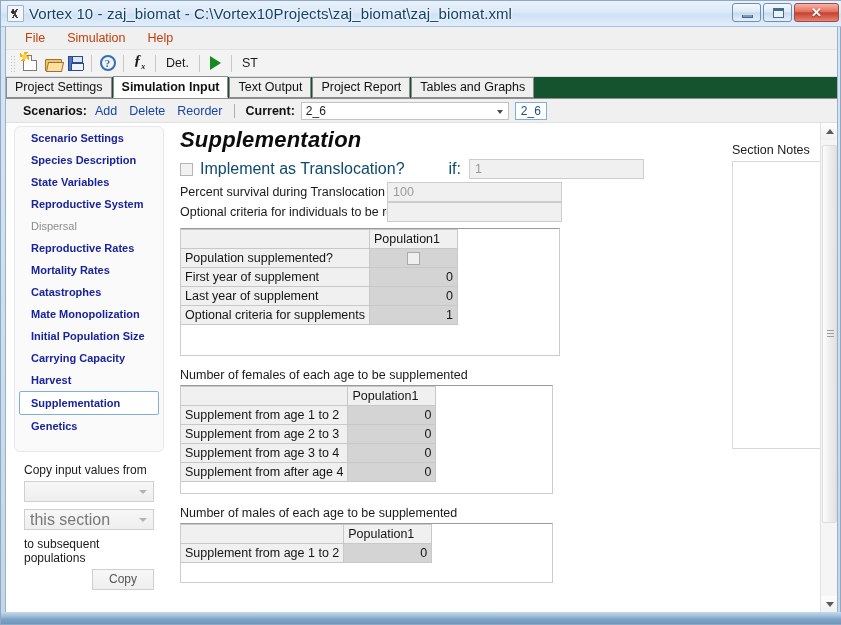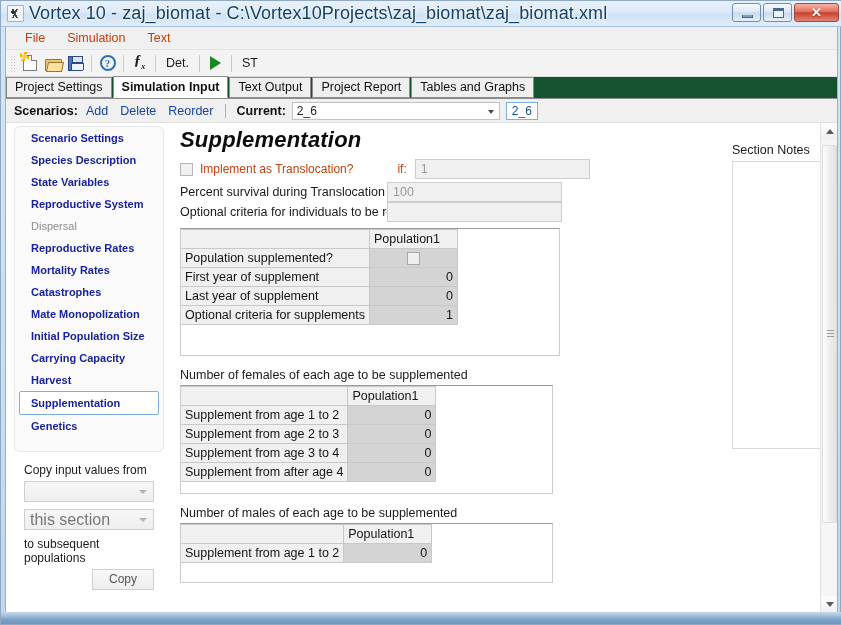--- a/index.html
+++ b/index.html
@@ -33,21 +33,21 @@
   }
   #titlebar .app-icon::before {
     content: "";
     position: absolute; left: 2px; top: 3px; width: 11px; height: 9px;
     background:
       radial-gradient(circle at 3px 3px, #333 0 2px, transparent 2px),
       linear-gradient(115deg, transparent 40%, #444 40% 52%, transparent 52%),
       linear-gradient(65deg, transparent 40%, #444 40% 52%, transparent 52%);
   }
   #titlebar .title-text {
-    font-size: 18px; color: #12406b; letter-spacing: .1px;
+    font-size: 15px; color: #12406b; letter-spacing: .1px;
     text-shadow: 0 0 3px #ffffff, 0 0 2px #ffffff;
     white-space: nowrap;
   }
   .winbtns { position: absolute; right: 3px; top: 2px; display: flex; gap: 2px; }
   .winbtn {
     width: 29px; height: 19px;
     border: 1px solid #6f8fb0;
     border-radius: 3px;
     background: linear-gradient(180deg,#f4f9fd 0%,#dce9f6 48%,#c7daee 52%,#e4eff9 100%);
     position: relative;
@@ -136,21 +136,21 @@
     border-bottom: 1px solid #ffffff;
     font-weight: bold;
     height: 22px;
     z-index: 2;
     padding-top: 3px;
   }
 
   
   #scenariobar {
     height: 24px; background: #f0f0f0;
-    display: flex; align-items: center; padding-left: 8px; gap: 0;
+    display: flex; align-items: center; padding-left: 17px; gap: 0;
     border-bottom: 1px solid #e0e0e0;
   }
   .sb-label { font-size: 12.5px; font-weight: bold; color: #111; margin-right: 8px;}
   .sb-link { font-size: 12.5px; color: #1645a8; margin-right: 12px; }
   .sb-div { width:1px;height:14px;background:#b0b0b0;margin-right:10px;}
   .sb-cur { font-size: 12.5px; font-weight: bold; color:#111; margin-right: 6px;}
   .sb-combo {
     width: 208px; height: 18px; background: #ffffff;
     border: 1px solid #c2c2c2; position: relative;
     font-size: 12px; color: #222; padding: 1px 4px; line-height: 15px;
@@ -212,21 +212,21 @@
   #pageTitle {
     font-family: "Liberation Sans", sans-serif;
     font-style: italic; font-weight: bold; font-size: 22px;
     color: #0d0d0d; margin: 4px 0 6px 8px; letter-spacing: .2px;
   }
   .row { display: flex; align-items: center; margin-left: 8px; }
   .chk {
     width: 13px; height: 13px; border: 1px solid #b5b5b5;
     background: #f1f1f1; margin-right: 7px; flex: 0 0 auto;
   }
-  .lbl { font-size: 12px; color: #c2410c; }
+  .lbl { font-size: 16px; color: #0c4a6e; }
   .lbl-dim { font-size: 12.5px; color: #1a1a1a; }
   .fld {
     border: 1px solid #cdcdcd; background: #f0f0f0;
     font-size: 12.5px; color: #9a9a9a; padding: 2px 5px;
     height: 20px; line-height: 15px;
   }
 
   .tbl-caption { font-size: 12.5px; color: #1a1a1a; margin: 0 0 3px 8px; }
   .tbl-wrap {
     border: 1px solid #cccccc; border-top: 1px solid #9a9a9a;
@@ -310,21 +310,21 @@
           <span class="glyph-close">✕</span>
         </div>
     </div>
   </div>
 
   <div id="client">
 
     <div id="menubar">
       <div class="menu-item">File</div>
       <div class="menu-item">Simulation</div>
-      <div class="menu-item">Text</div>
+      <div class="menu-item">Help</div>
     </div>
 
     <div id="toolbar">
       <div class="tb-grip"></div>
       <div class="tb-btn">
           <span class="ic-new"></span>
         </div>
       <div class="tb-btn">
           <span class="ic-open"></span>
         </div>

